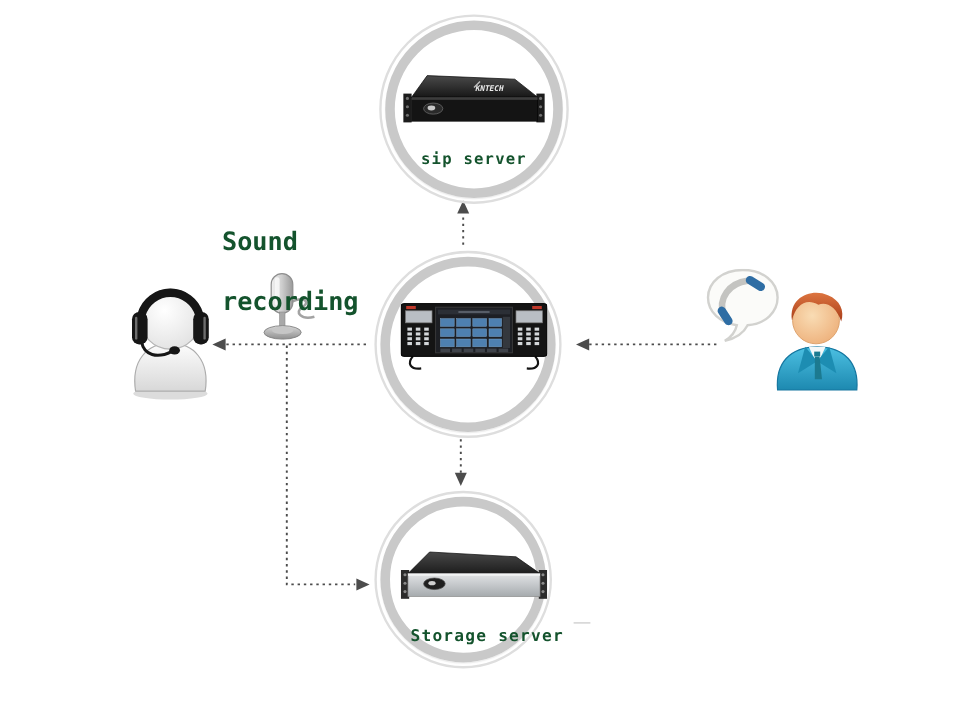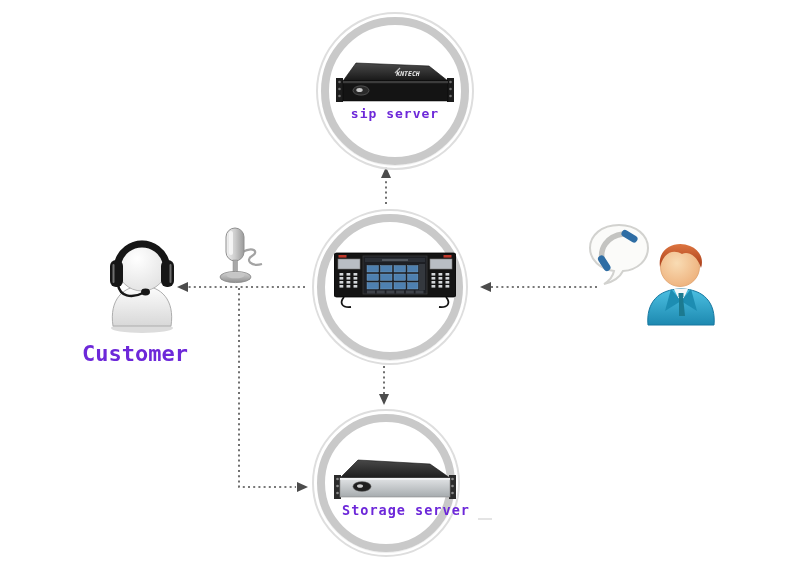--- a/index.html
+++ b/index.html
@@ -3,21 +3,21 @@
 <meta charset="utf-8">
 <style>
   html,body{margin:0;padding:0;background:#fff;}
   .canvas{position:relative;width:724px;height:588px;background:#ffffff;overflow:hidden;
           font-family:"DejaVu Sans Mono","Liberation Mono",monospace;padding-left:44px;}
   .abs{position:absolute;}
   .circle-node{position:absolute;}
   .ring-outer{position:absolute;inset:0;border-radius:50%;border:2px solid #dedede;}
   .ring-inner{position:absolute;inset:5px;border-radius:50%;border:8px solid #c9c9c9;
               box-shadow:inset 0 1px 2px rgba(255,255,255,.8), 0 1px 1px rgba(0,0,0,.08);}
-  .lbl{position:absolute;font-weight:bold;color:#6d28d9;white-space:pre;}
+  .lbl{position:absolute;font-weight:bold;color:#14532d;white-space:pre;margin-top:20px;}
   .lbl-small{font-size:13px;letter-spacing:1px;}
   .lbl-big{font-size:22px;}
 </style>
 </head>
 <body>
 
 <div class="canvas">
 
   <svg class="abs" style="left:0;top:0" width="796" height="588" viewBox="0 0 796 588">
     <g fill="none" stroke-width="1.6" stroke-dasharray="2 3.2" stroke="#4c4c4c">
@@ -249,18 +249,21 @@
     <circle cx="36" cy="28" r="19.5" fill="url(#sking)" stroke="#dda06a" stroke-width="0.8"></circle>
     <path d="M16,28 C13,8 33,1 46,7 C56,11 60,20 57,29 C53,16 44,12 38,15 C28,9 19,15 16,28 Z" fill="url(#hairg)"></path>
   </svg>
 
   <div class="lbl lbl-small" style="left:316px;top:106px;width:158px;text-align:center">sip server</div>
 
 
   <div class="lbl lbl-small" style="left:332px;top:502px;width:148px;text-align:center;font-size:13.5px">Storage server</div>
 
   <div class="abs" style="left:82px;top:338px;line-height:32px">
-    <div class="lbl lbl-big" style="position:static">Customer</div>
-  </div>
-
+  </div>
+
+  <div class="abs" style="left:185px;top:166px;line-height:30px">
+    <div class="lbl" style="position:static;font-size:21px">Sound</div>
+    <div class="lbl" style="position:static;font-size:21px">recording</div>
+  </div>
 
 
 </div>
 
 </body></html>

